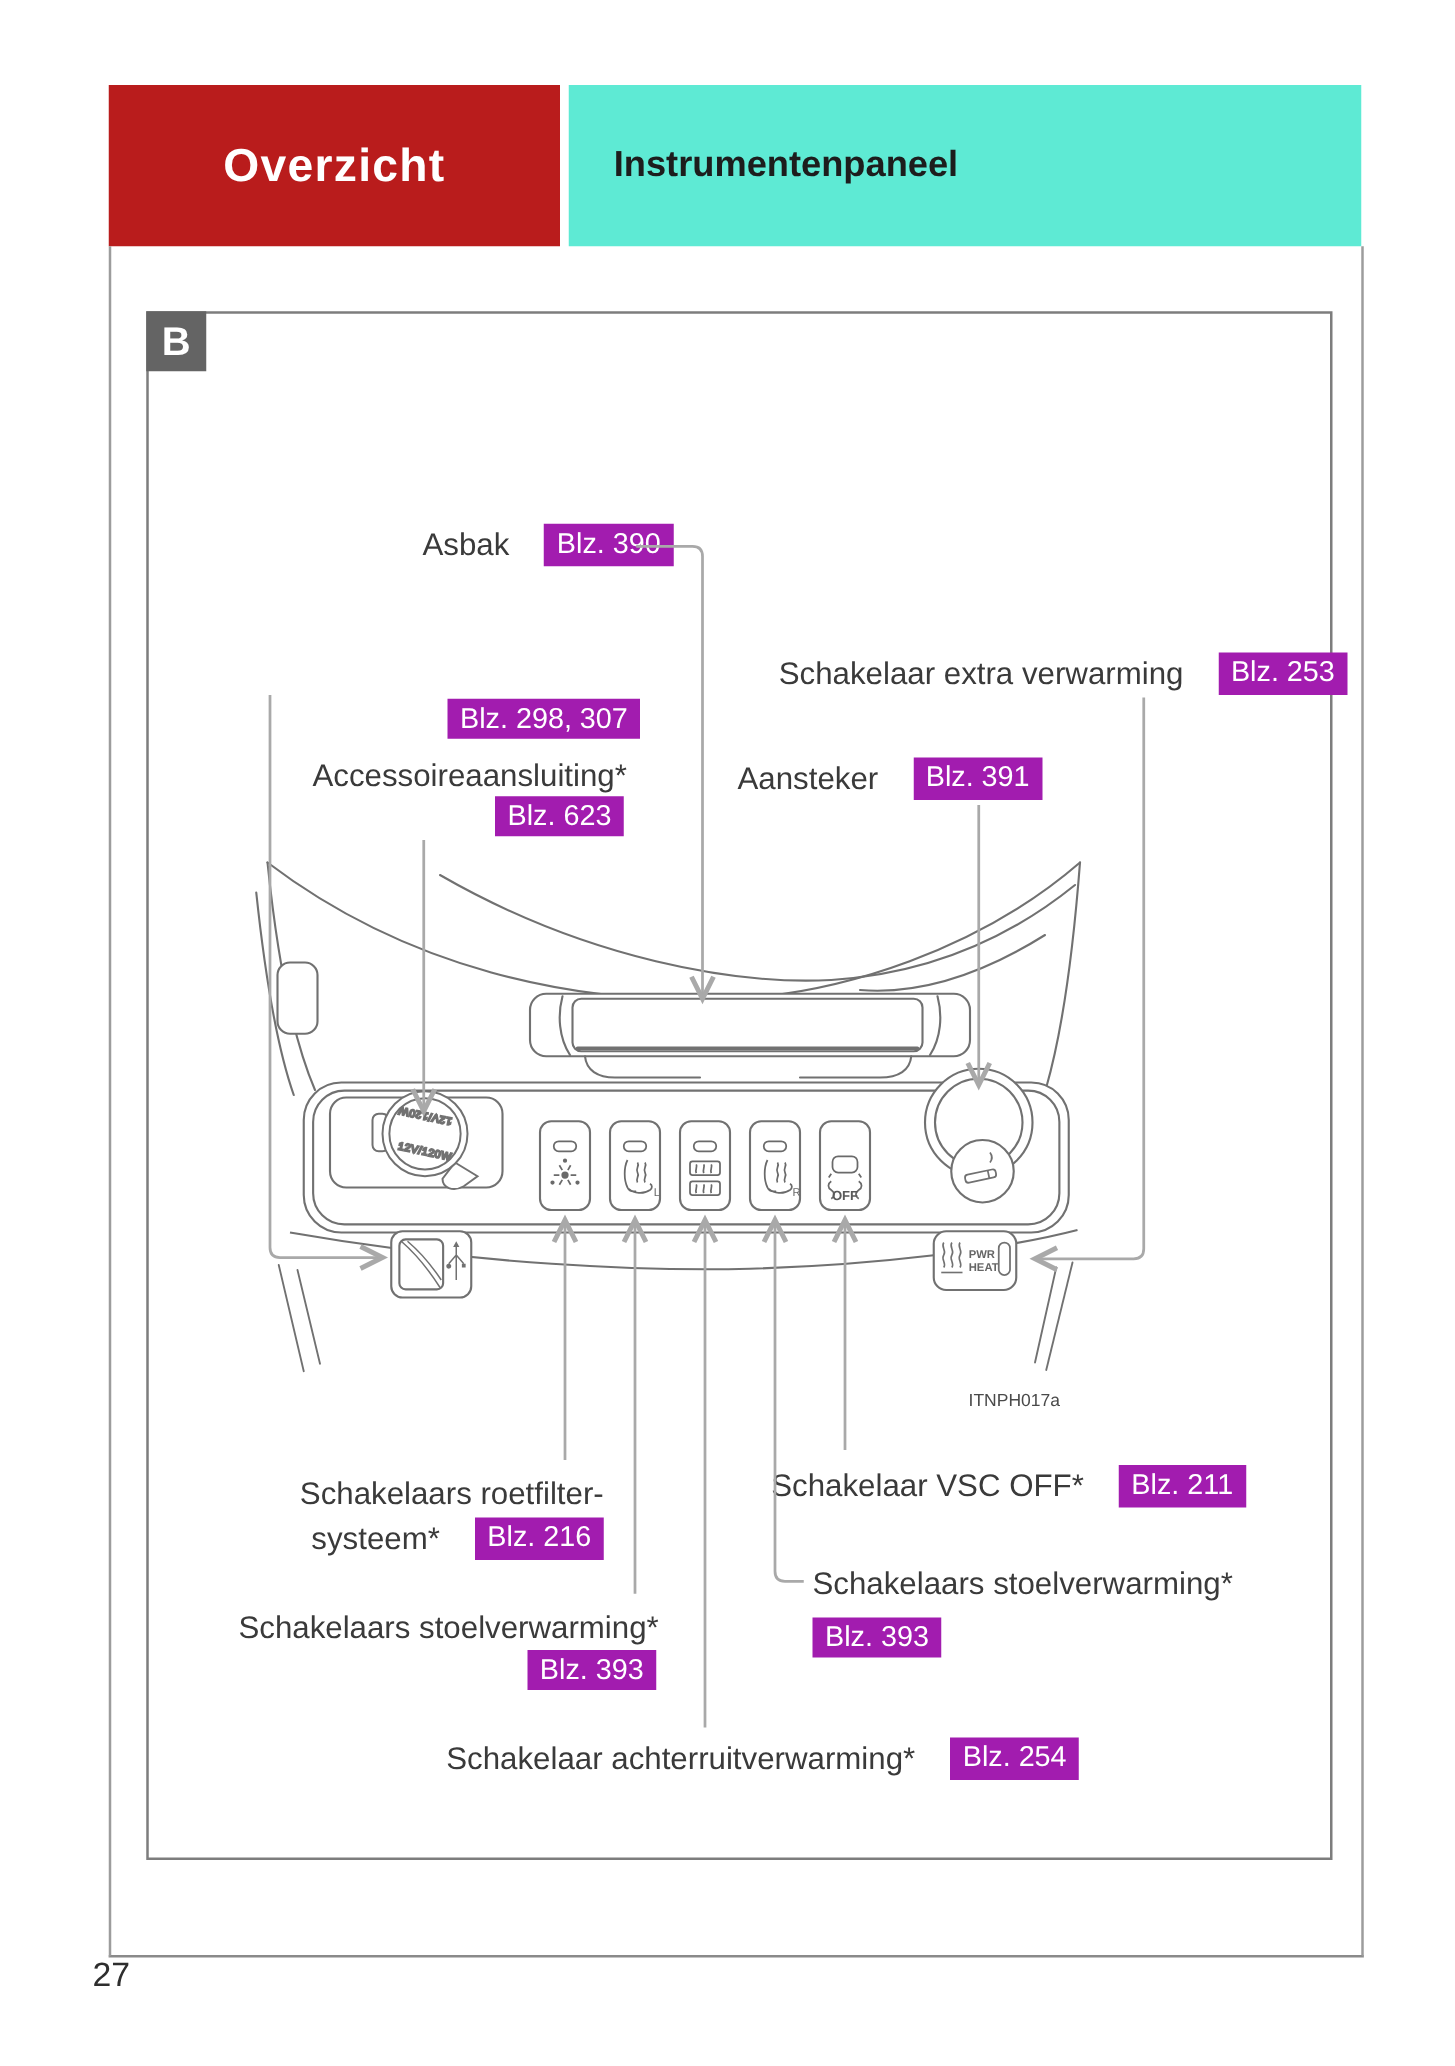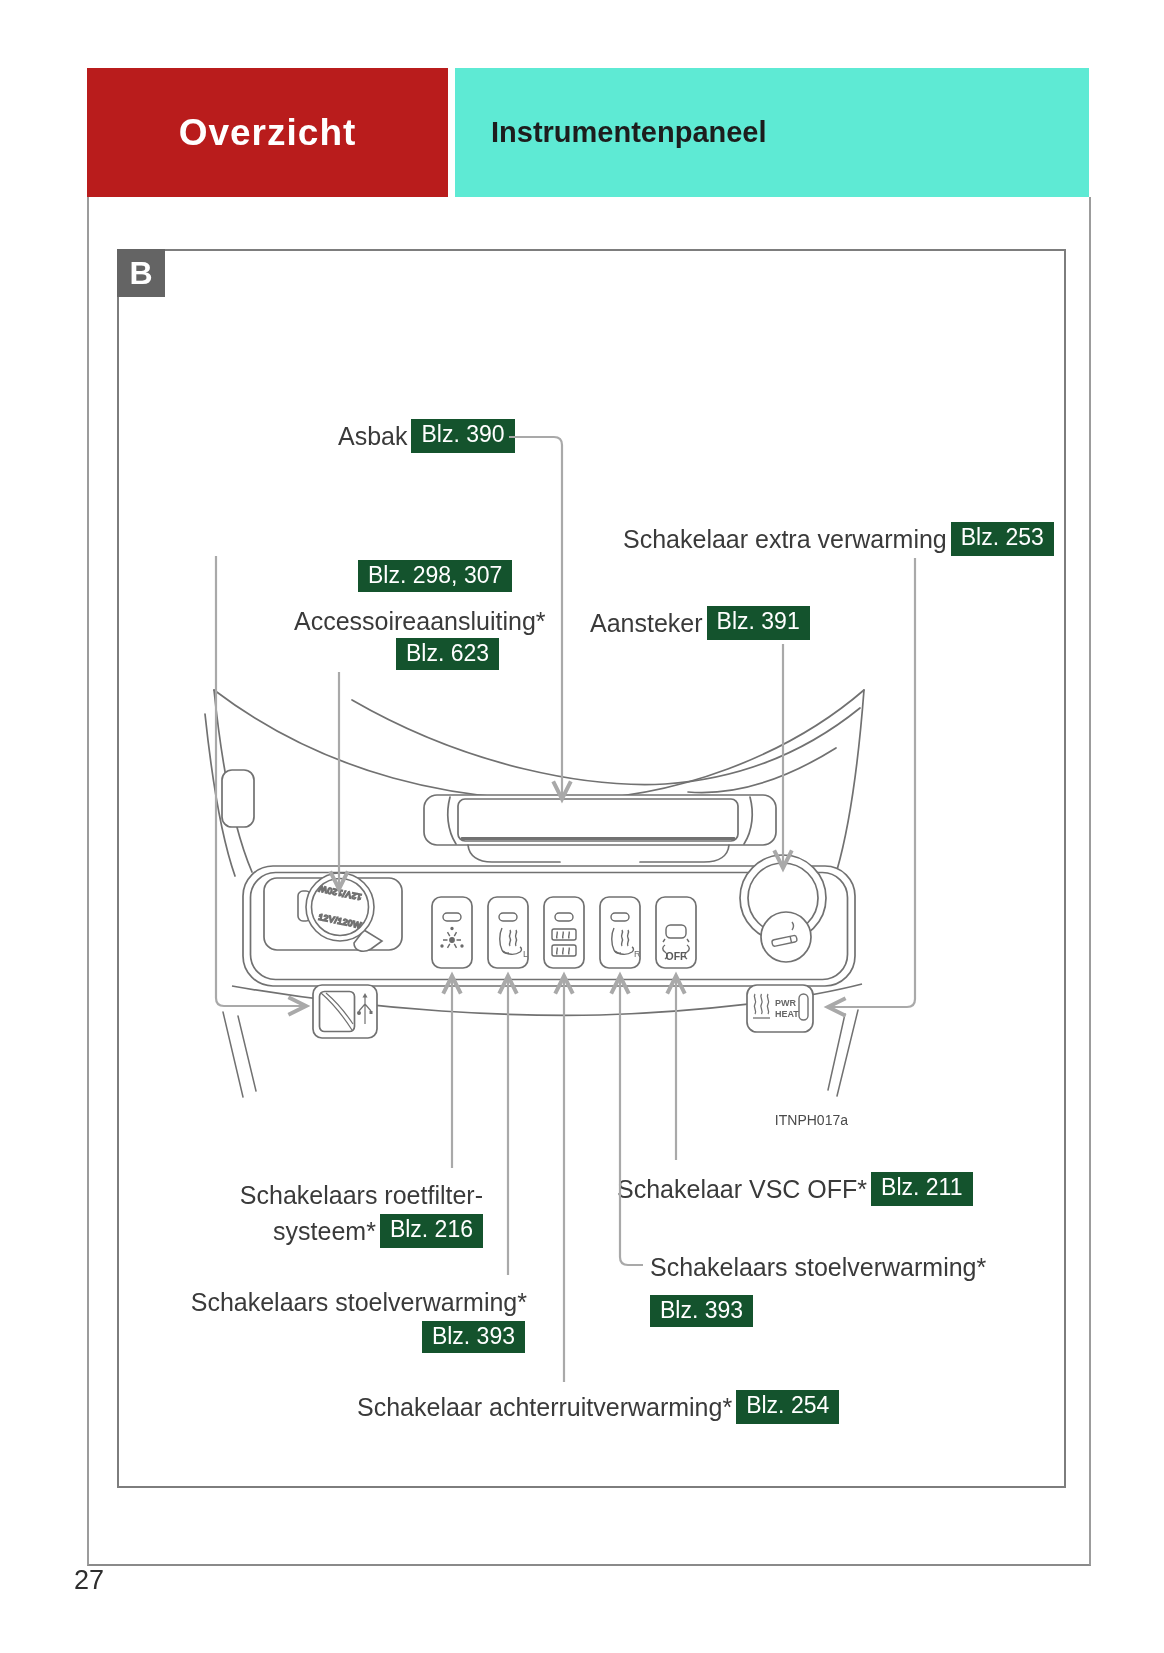--- a/index.html
+++ b/index.html
@@ -10,22 +10,22 @@
   .hdr-dark span{color:#fff;font-size:37px;font-weight:bold;letter-spacing:1px;}
   .hdr-light{position:absolute;left:455px;top:68px;width:634px;height:129px;background:#5eead4;
              display:flex;align-items:center;}
   .hdr-light span{color:#1d1d1d;font-size:29px;font-weight:bold;padding-left:36px;}
   .frame{position:absolute;left:87px;top:197px;width:1000px;height:1367px;
          border-left:2px solid #9c9c9c;border-right:2px solid #9c9c9c;border-bottom:2px solid #8a8a8a;}
   .figbox{position:absolute;left:117px;top:249px;width:945px;height:1235px;border:2px solid #7d7d7d;}
   .bbox{position:absolute;left:-2px;top:-2px;width:48px;height:48px;background:#646464;
         display:flex;align-items:center;justify-content:center;color:#fff;font-size:32px;font-weight:bold;}
   .label{position:absolute;font-size:25px;color:#3a3a3a;white-space:nowrap;line-height:1.2;}
-  .row{display:flex;align-items:center;gap:4px;justify-content:space-between;}
-  .badge{background:#14532d;color:#fff;font-size:23px;padding:2px 10px 4px;white-space:nowrap;}
+  .row{display:flex;align-items:center;gap:28px;justify-content:space-between;}
+  .badge{background:#a21caf;color:#fff;font-size:23px;padding:2px 10px 4px;white-space:nowrap;}
   .figcode{position:absolute;font-size:14px;color:#4a4a4a;}
   .pagenum{position:absolute;left:74px;top:1565px;font-size:27px;color:#2e2e2e;}
   svg text{font-family:"Liberation Sans",sans-serif;}
 </style>
 </head>
 <body>
 
 <div class="page">
 
   <div class="hdr-dark">
@@ -50,21 +50,21 @@
 
   <div class="label" style="left:358px;top:559px;">
     <span class="badge">Blz. 298, 307</span>
   </div>
 
   <div class="label row" style="left:623px;top:522px;">
     <span>Schakelaar extra verwarming</span>
     <span class="badge">Blz. 253</span>
   </div>
 
-  <div class="label" style="left:250px;top:606px;margin-left:44px;">Accessoireaansluiting*</div>
+  <div class="label" style="left:250px;top:606px;">Accessoireaansluiting*</div>
   <div class="label" style="left:396px;top:637px;">
     <span class="badge">Blz. 623</span>
   </div>
 
   <div class="label row" style="left:590px;top:606px;">
     <span>Aansteker</span>
     <span class="badge">Blz. 391</span>
   </div>
 
   <div class="figcode" style="right:316px;top:1112px;">ITNPH017a</div>

